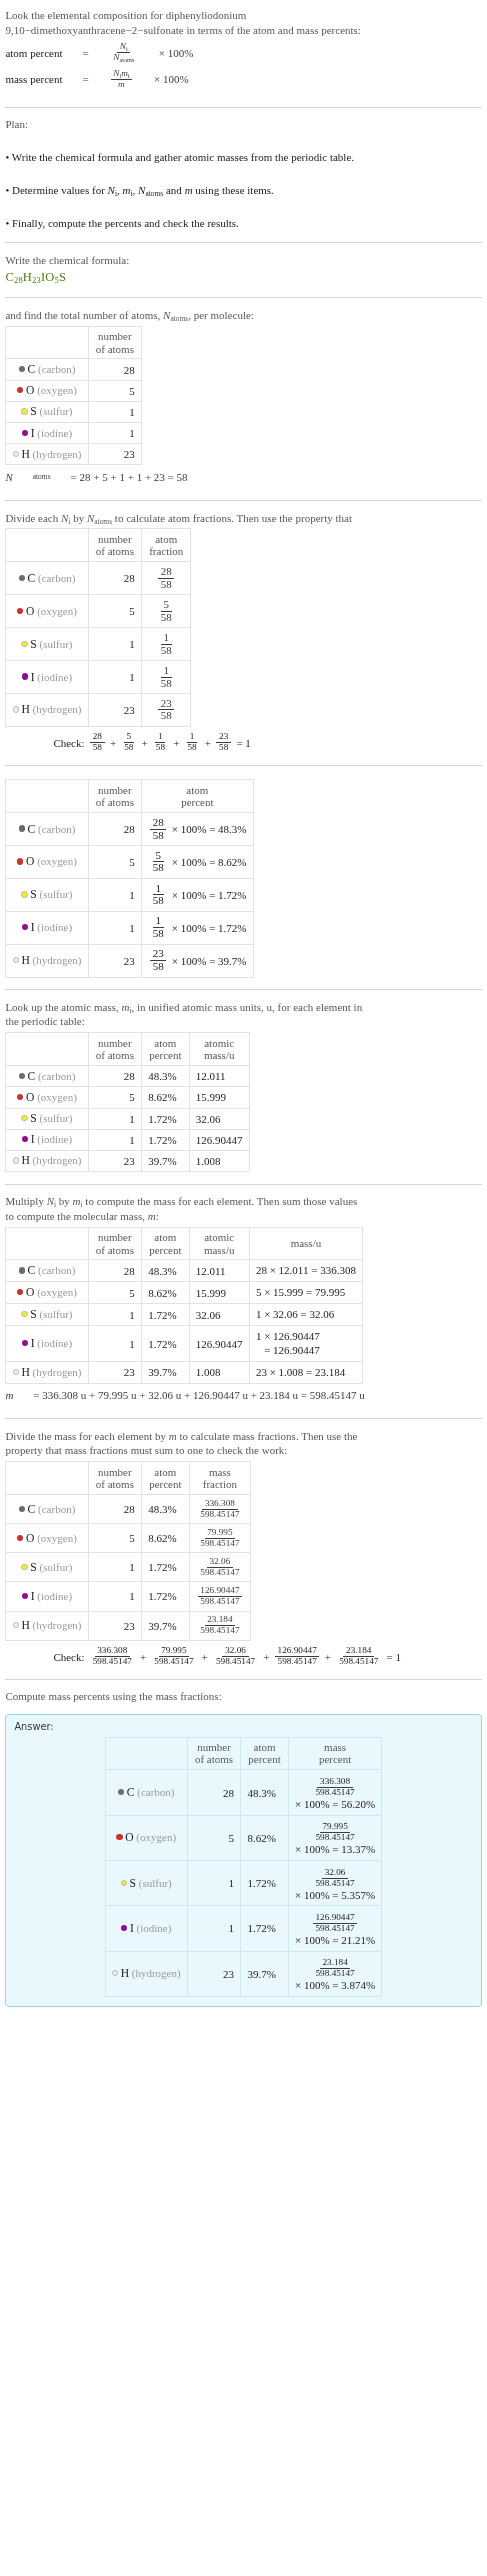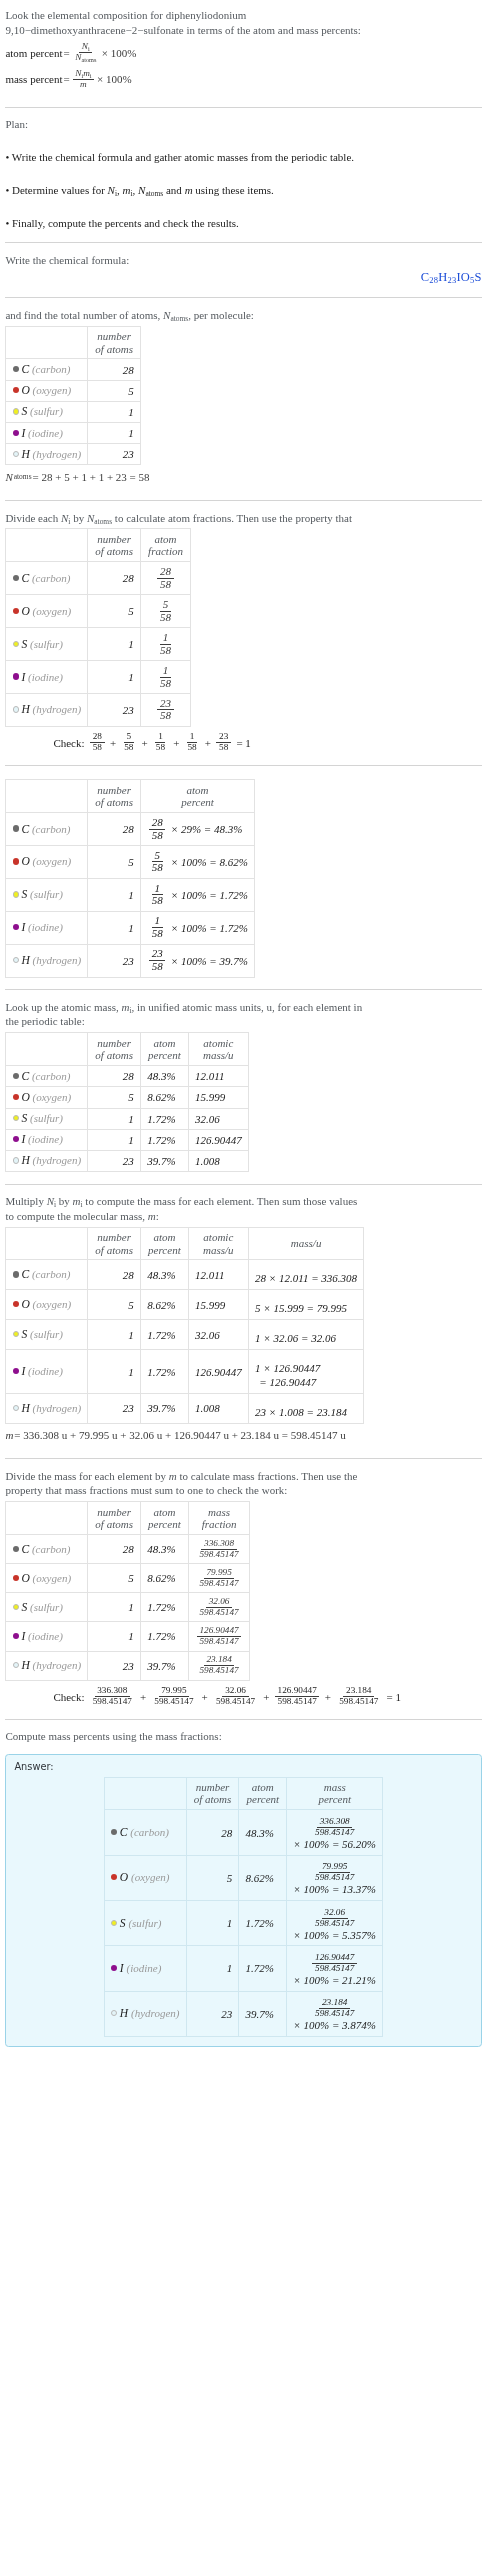--- a/index.html
+++ b/index.html
@@ -16,55 +16,55 @@
   .sect { padding: 1.8px 0 5.4px 0; }
   .rule { border: 0; border-top: 0.9px solid #d4d4d4; margin: 6.2px 0 8px 0; }
   .prompt { color: #555a5f; line-height: 1.32; }
   .blk { color: #1c1c1c; }
   .plan-line { color: #1c1c1c; line-height: 1.36; margin-top: 18px; }
   .tight { line-height: 1.3; }
 
   
   .mi { font-style: italic; font-family: "Liberation Serif", serif; }
   sub { font-size: 0.68em; font-style: normal; vertical-align: -0.28em; line-height: 0; }
-  .eqline { display: flex; align-items: center; gap: 1px; margin: 5.4px 0; flex-wrap: wrap; }
+  .eqline { display: flex; align-items: center; gap: 20px; margin: 5.4px 0; flex-wrap: wrap; }
   .frac { display: inline-flex; flex-direction: column; align-items: center;
           vertical-align: middle; margin: 0 1.8px; line-height: 1.08; }
   .frac .num { padding: 0 2.7px; border-bottom: 0.9px solid #3c3c3c; }
   .frac .den { padding: 0 2.7px 0 2.7px; }
   .frac.small { font-size: 0.84em; }
-  .formula { font-size: 12.5px; color: #1d4ed8; margin-top: 2.7px; letter-spacing: 0.2px; text-align: right;}
+  .formula { font-size: 12.5px; color: #4d7c0f; margin-top: 2.7px; letter-spacing: 0.2px;}
 
   
-  table.t { border-collapse: collapse; margin-top: 3.6px; font-style: italic; }
+  table.t { border-collapse: collapse; margin-top: 3.6px; }
   table.t td, table.t th {
     border: 0.9px solid #e2e2e2;
     padding: 3.6px 6.2px;
     font-weight: normal;
     vertical-align: middle;
   }
   table.t th {
     color: #555a5f;
     text-align: center;
     line-height: 1.12;
     padding: 3.6px 7.1px;
   }
-  td.el { white-space: nowrap; color: #1c1c1c; text-align: left; }
+  td.el { white-space: nowrap; color: #1c1c1c; text-align: center; }
   td.el .sym { font-size: 11.6px; }
   td.el .nm { color: #9a9a9a; }
   td.num { text-align: right; color: #1c1c1c; white-space: nowrap; }
   td.lft { text-align: left; color: #1c1c1c; }
   td.fr  { text-align: center; }
   .dot {
     display: inline-block; width: 6.2px; height: 6.2px; border-radius: 50%;
     margin-right: 2.7px; vertical-align: 0.9px;
   }
   .mixcell { display: flex; align-items: center; gap: 3.6px; justify-content: center; }
   .mixcell.l { justify-content: flex-start; }
-  .stack { display: inline-flex; flex-direction: column; align-items: center; line-height: 1.25; margin-top: 8px; }
+  .stack { display: inline-flex; flex-direction: column; align-items: flex-end; line-height: 1.25; }
   .fr-pct { display: inline-flex; flex-direction: column; align-items: center; line-height:1.2; }
   .fr-pct .r2 { align-self: flex-start; }
 
   .check { margin-top: 5.4px; display: flex; align-items: center; gap: 3.6px; flex-wrap: wrap; color:#1c1c1c;}
   .check .lbl { color: #1c1c1c; margin-left: 48px; }
 
   
   .answer {
     border: 0.9px solid #9ad3e8;
     background: #e9f8fd;
@@ -283,21 +283,21 @@
           </tr>
           <tr>
             <td class="el"><span class="dot" style="background:#6b6b6b;border:none;"></span><span class="sym">C</span> <span class="nm">(carbon)</span></td>
             <td class="num">28</td>
             <td class="lft">
               <span class="mixcell l">
                 <span class="frac ">
                   <span class="num">28</span>
                   <span class="den">58</span>
                 </span>
-                <span>× 29% = 48.3%</span>
+                <span>× 100% = 48.3%</span>
               </span>
             </td>
           </tr>
           <tr>
             <td class="el"><span class="dot" style="background:#c8342a;border:none;"></span><span class="sym">O</span> <span class="nm">(oxygen)</span></td>
             <td class="num">5</td>
             <td class="lft">
               <span class="mixcell l">
                 <span class="frac ">
                   <span class="num">5</span>

